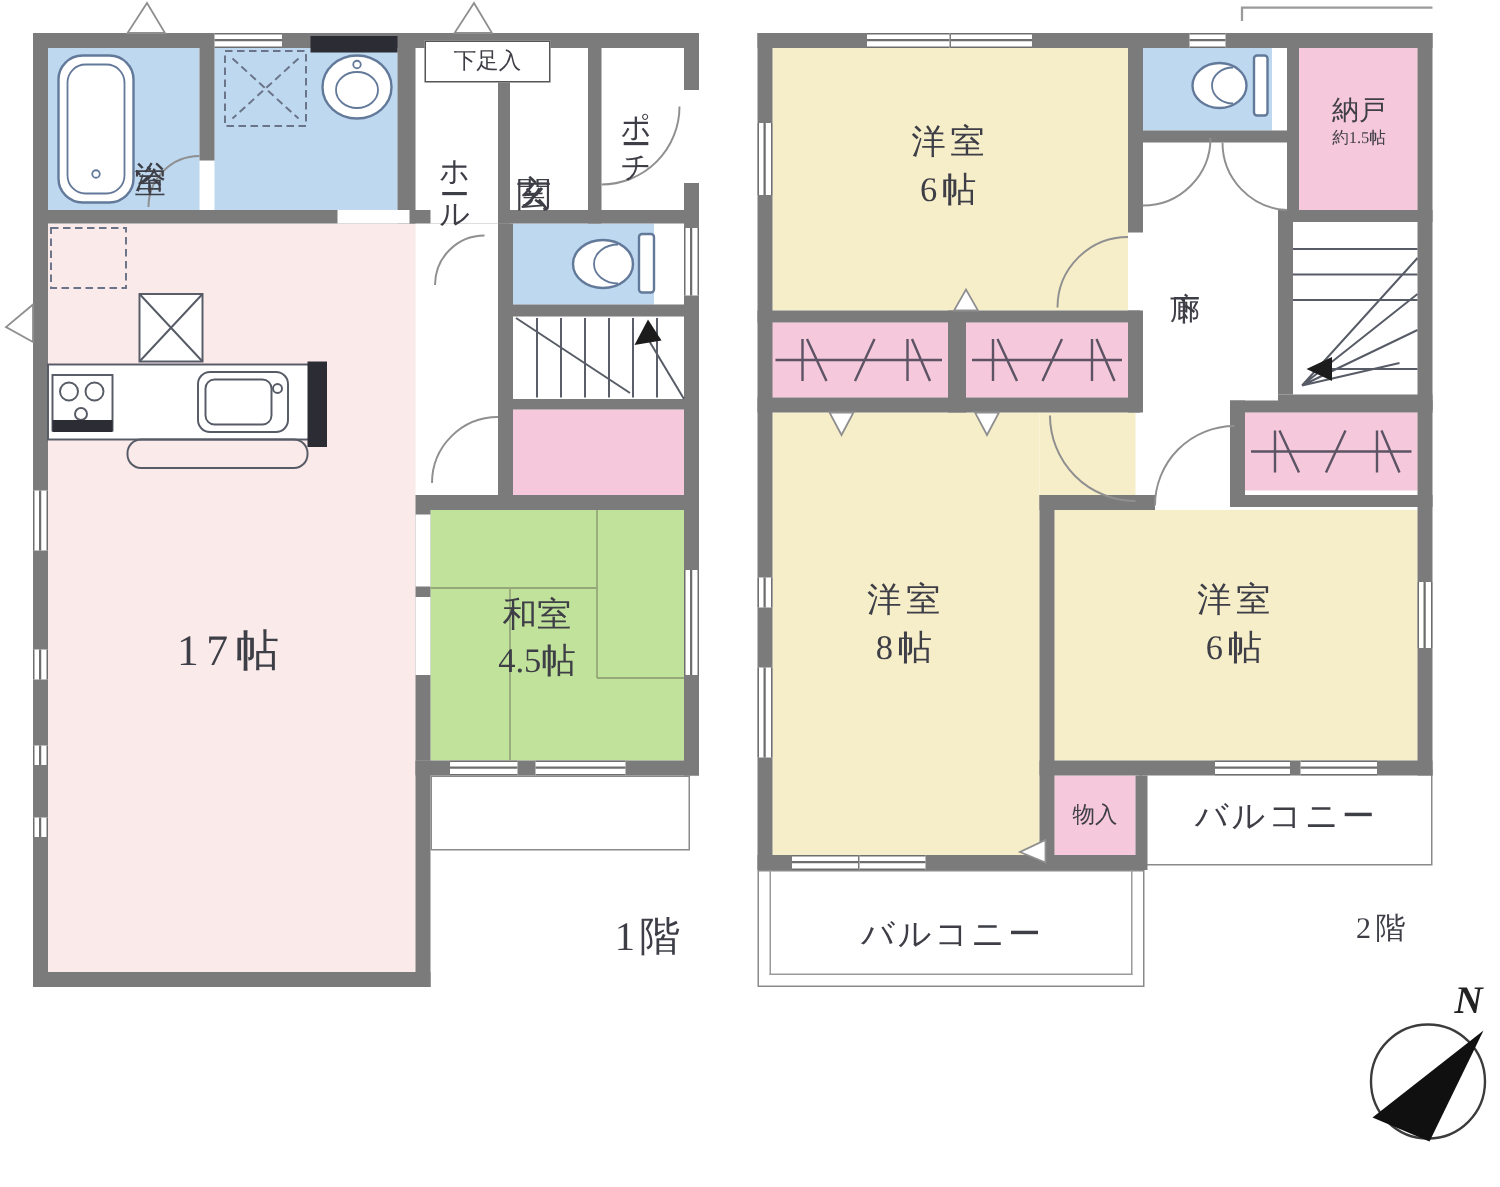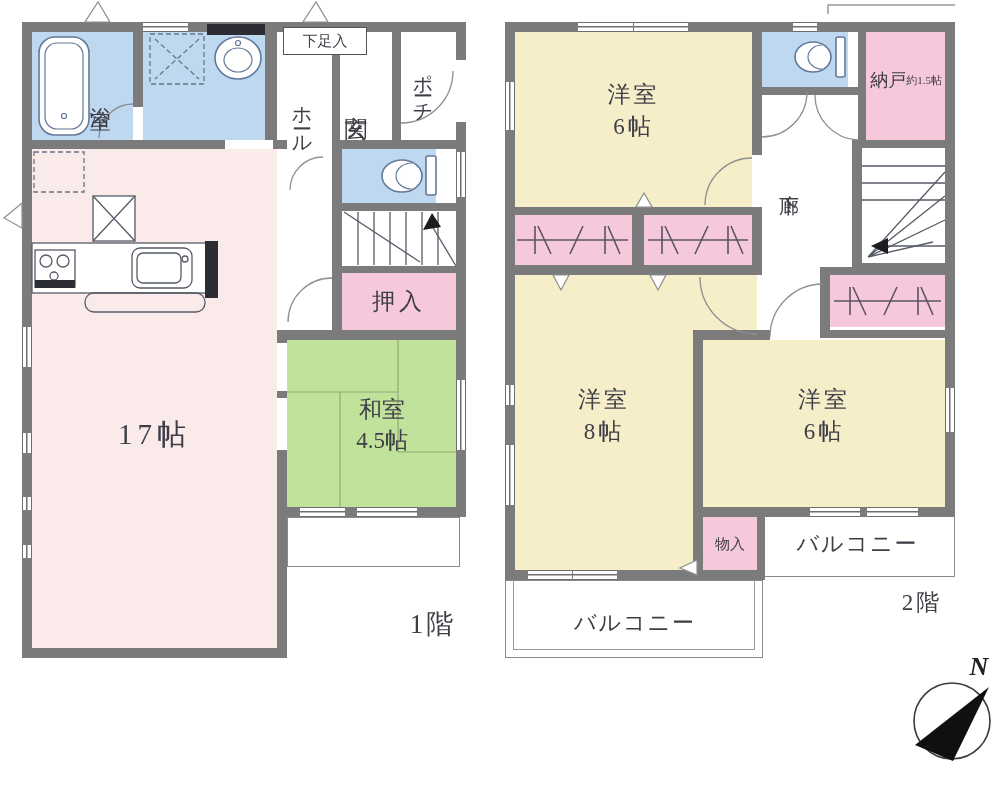--- a/index.html
+++ b/index.html
@@ -246,46 +246,45 @@
       <circle class="compass-line" cx="952" cy="721" r="38"></circle>
       <polygon class="compass-arrow" points="989,687 915,745 953,761"></polygon>
     </g>
   </svg>
 
   <div class="lbl vt" style="left:84px;top:45px;width:32px;height:95px;font-size:21px;">浴室</div>
   <div class="lbl" style="left:283px;top:27px;width:84px;height:28px;font-size:15px;">下足入</div>
   <div class="lbl vt" style="left:285px;top:66px;width:34px;height:108px;font-size:20px;">ホール</div>
   <div class="lbl vt" style="left:338px;top:50px;width:36px;height:100px;font-size:23px;">玄関</div>
   <div class="lbl vt" style="left:405px;top:32px;width:36px;height:110px;font-size:20px;">ポーチ</div>
-  <div class="lbl" style="left:342px;top:273px;width:114px;height:57px;font-size:23px;letter-spacing:4px;">押入</div>
-  <div class="lbl" style="left:287px;top:386px;width:142px;height:78px;font-size:23px;flex-direction:column;margin-left:24px;">
+  <div class="lbl" style="left:287px;top:386px;width:142px;height:78px;font-size:23px;flex-direction:column;">
     <span>和室</span>
     <span>4.5帖</span>
   </div>
   <div class="lbl" style="left:32px;top:385px;width:245px;height:100px;font-size:34px;flex-direction:column;letter-spacing:9px;">
     <span style="font-size:29px;letter-spacing:5px;">17帖</span>
   </div>
   <div class="lbl" style="left:396px;top:605px;width:74px;height:38px;font-size:27px;letter-spacing:3px;">1階</div>
 
   <div class="lbl" style="left:515px;top:68px;width:237px;height:85px;font-size:23px;flex-direction:column;letter-spacing:3px;">
     <span>洋室</span>
     <span>6帖</span>
   </div>
-  <div class="lbl" style="left:862px;top:48px;width:88px;height:65px;font-size:18px;flex-direction:row;">
+  <div class="lbl" style="left:862px;top:48px;width:88px;height:65px;font-size:18px;flex-direction:column;">
     <span>納戸</span>
     <span style="font-size:11px;">約1.5帖</span>
   </div>
   <div class="lbl vt" style="left:772px;top:142px;width:34px;height:80px;font-size:20px;">廊下</div>
   <div class="lbl" style="left:515px;top:368px;width:178px;height:95px;font-size:23px;flex-direction:column;letter-spacing:3px;">
     <span>洋室</span>
     <span>8帖</span>
   </div>
   <div class="lbl" style="left:703px;top:368px;width:242px;height:95px;font-size:23px;flex-direction:column;letter-spacing:3px;">
     <span>洋室</span>
     <span>6帖</span>
   </div>
   <div class="lbl" style="left:703px;top:522px;width:54px;height:45px;font-size:15px;">物入</div>
   <div class="lbl" style="left:765px;top:524px;width:185px;height:40px;font-size:22px;letter-spacing:2px;">バルコニー</div>
   <div class="lbl" style="left:513px;top:600px;width:244px;height:45px;font-size:22px;letter-spacing:2px;">バルコニー</div>
-  <div class="lbl" style="left:883px;top:584px;width:78px;height:38px;font-size:23px;letter-spacing:3px;">2階</div>
+  <div class="lbl" style="left:883px;top:600px;width:78px;height:38px;font-size:20px;letter-spacing:3px;">2階</div>
   <div class="lbl" style="left:962px;top:650px;width:34px;height:34px;font-size:26px;font-style:italic;font-weight:bold;color:#222;">N</div>
 
 </div>
 
 </body></html>

